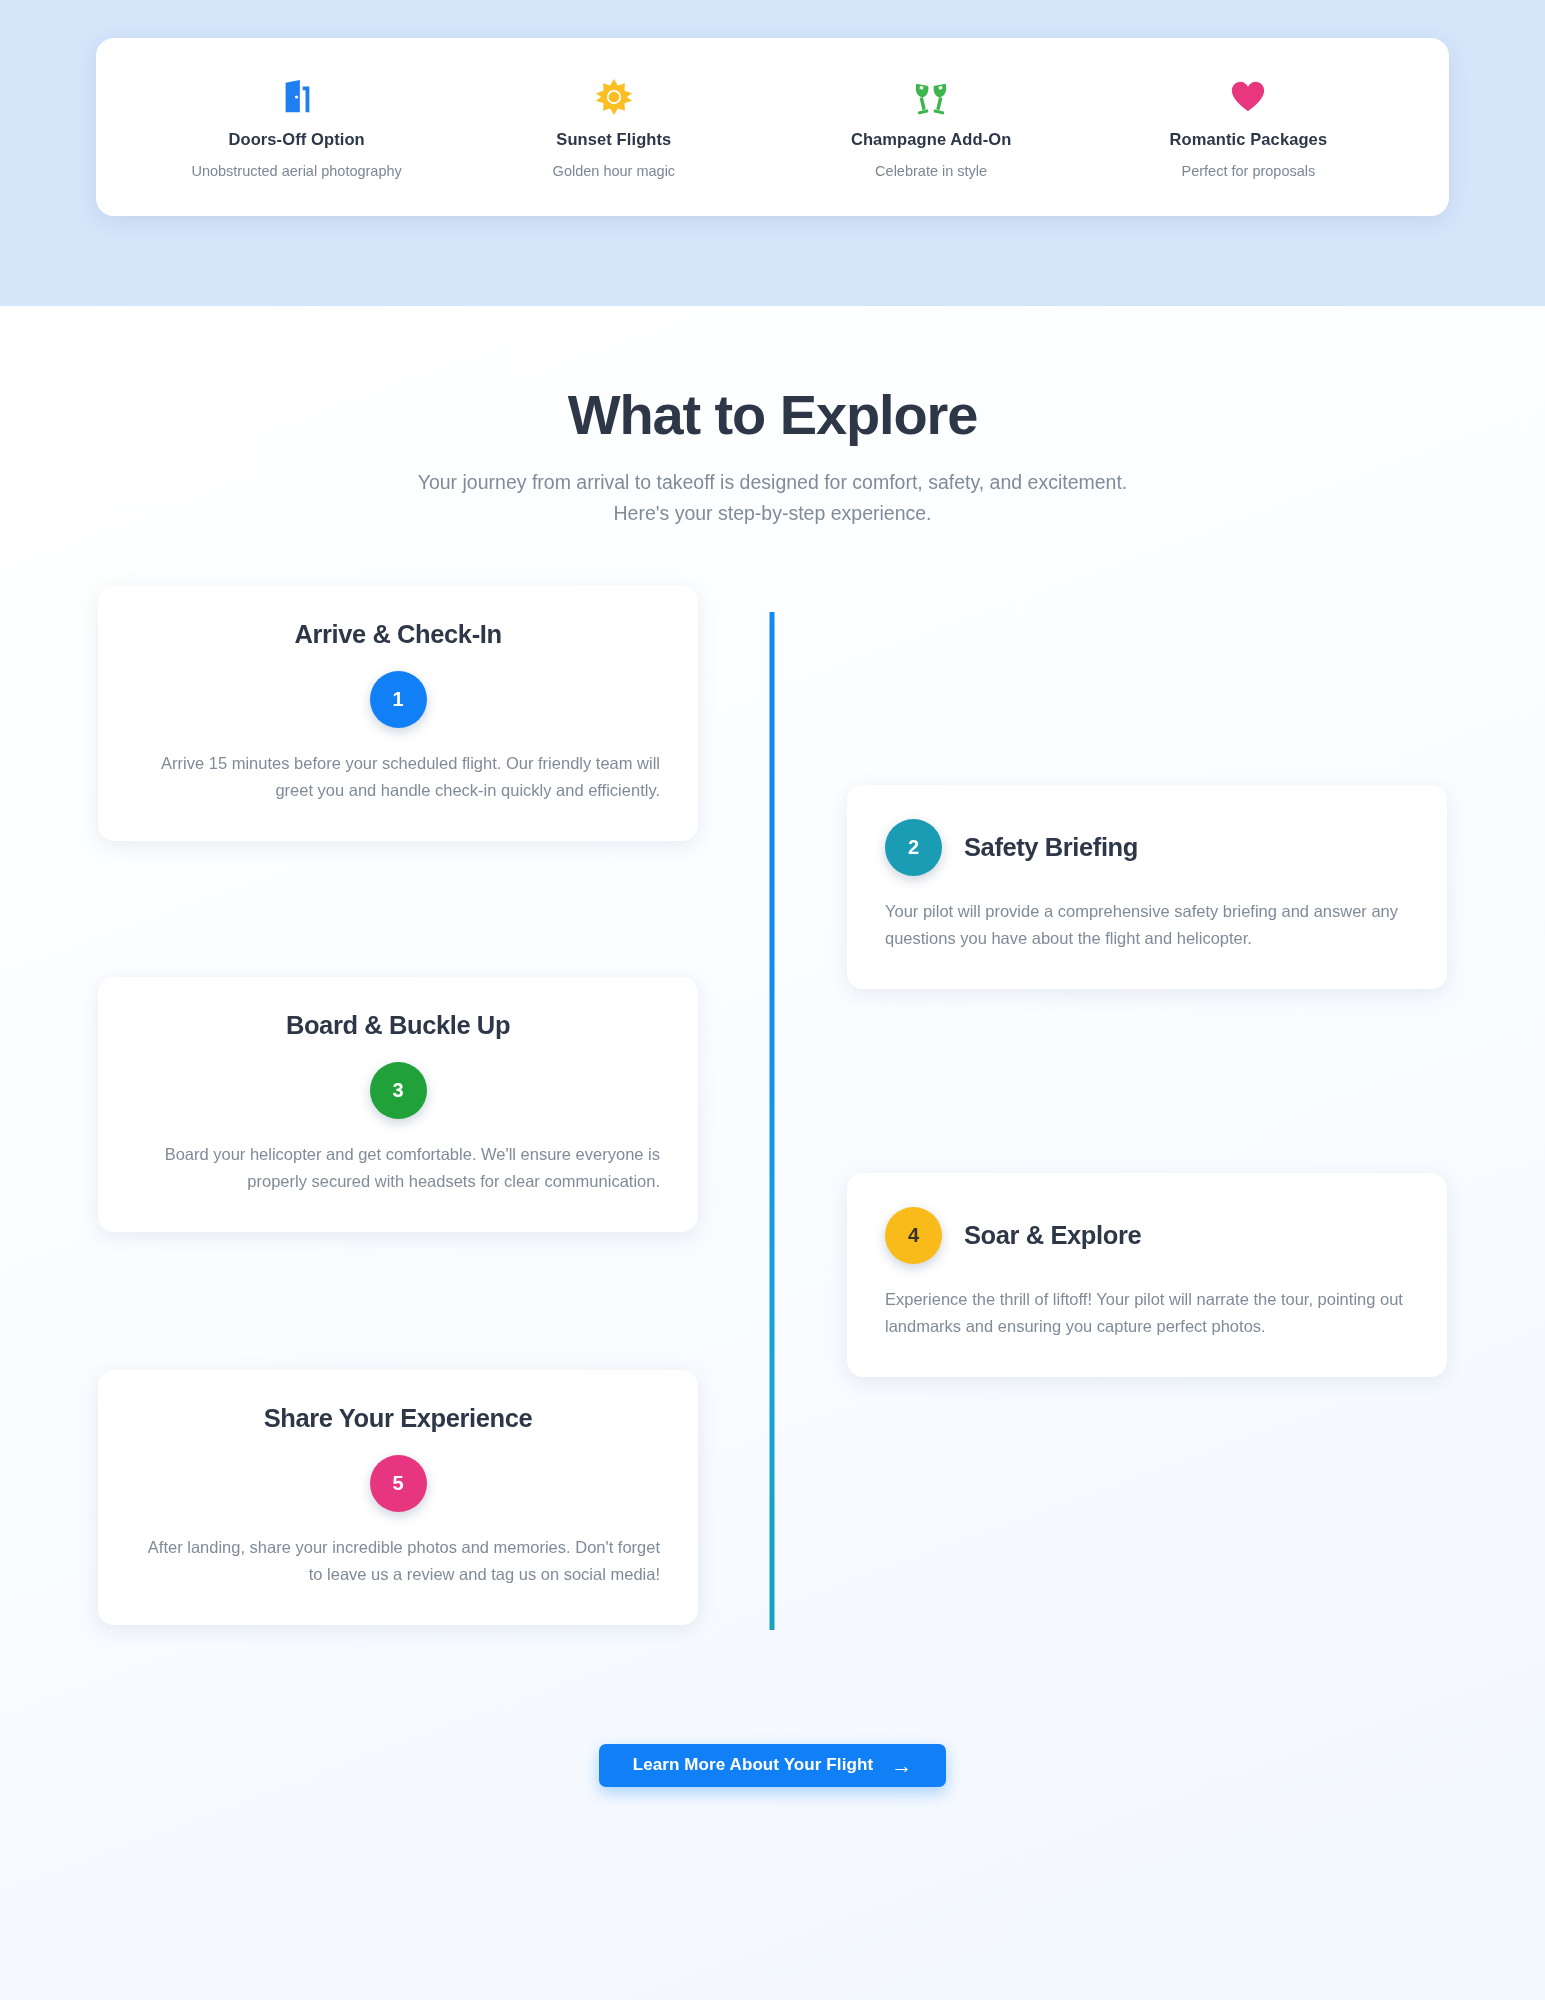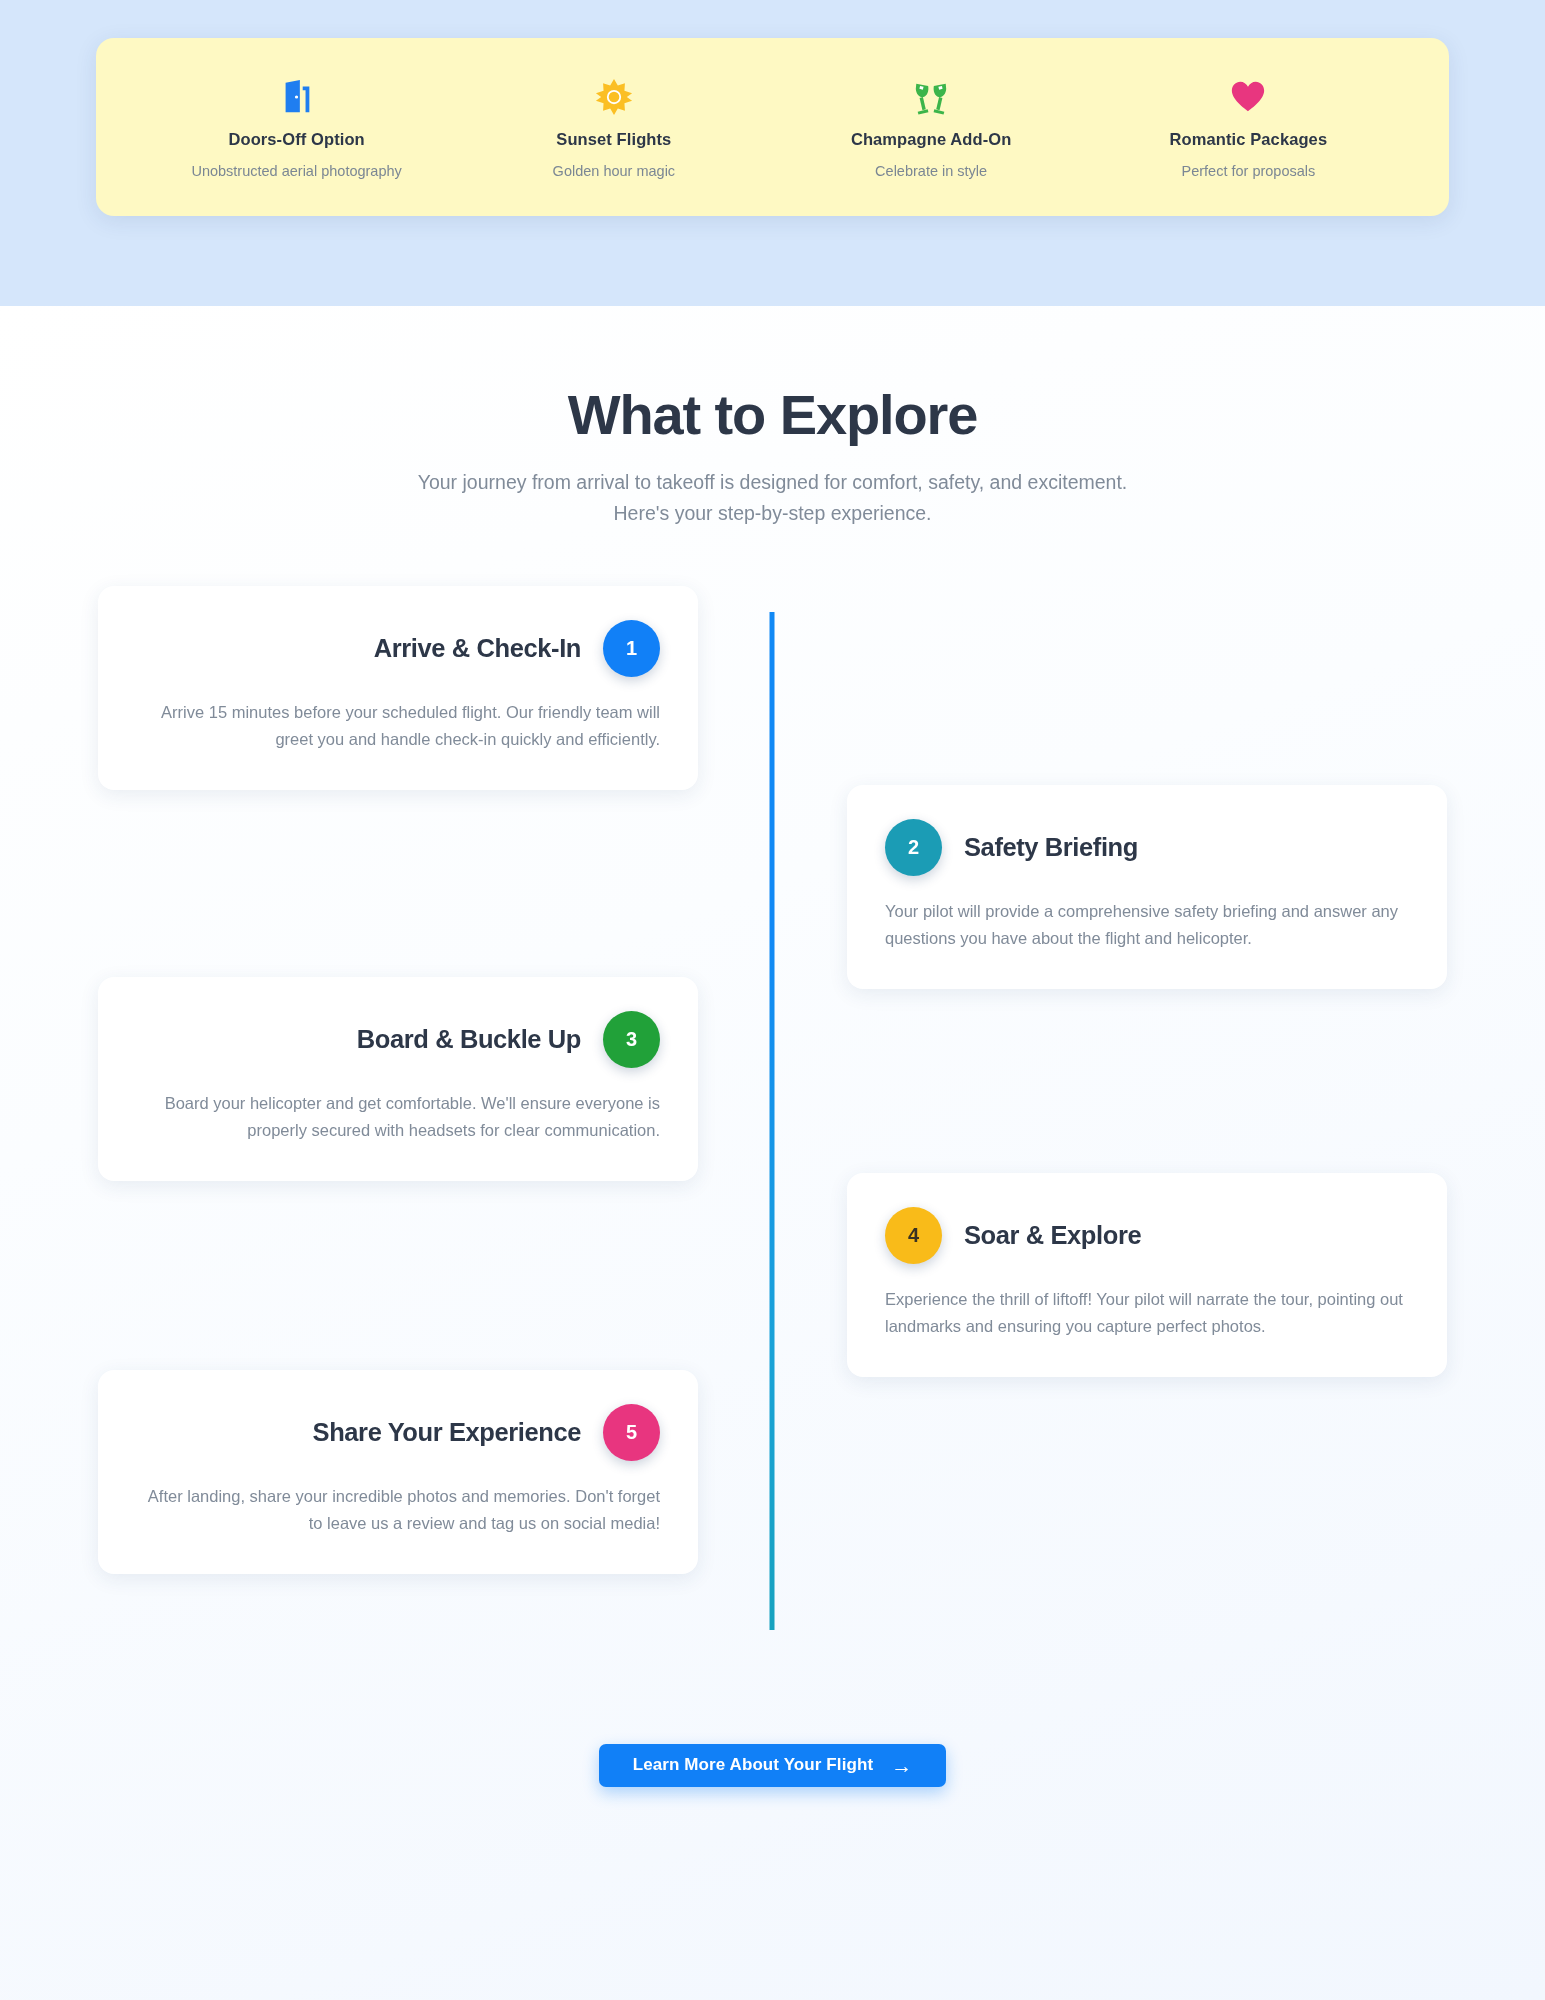--- a/index.html
+++ b/index.html
@@ -14,21 +14,21 @@
   
   .feature-banner{
     width:1545px;
     height:306px;
     background:#d5e6fb;
     padding:38px 96px 0 96px;
   }
   .feature-card{
     width:1353px;
     height:178px;
-    background:#fef9c3;
+    background:#ffffff;
     border-radius:18px;
     box-shadow:0 5px 22px rgba(28,60,110,.10);
     display:flex;
     align-items:flex-start;
     justify-content:space-between;
     padding:38px 42px 0 42px;
   }
   .feature-item{
     flex:1;
     display:flex;
@@ -106,21 +106,21 @@
   }
   .step.left{ left:98px; text-align:right; }
   .step.right{ left:847px; text-align:left; }
 
   .step-head{
     display:flex;
     align-items:center;
     gap:22px;
     min-height:54px;
   }
-  .step.left .step-head{ justify-content:flex-end; }
+  .step.left .step-head{ justify-content:flex-end;flex-direction:column; }
   .step.right .step-head{ justify-content:flex-start; }
 
   .step-badge{
     width:57px;
     height:57px;
     border-radius:50%;
     flex:0 0 57px;
     display:flex;
     align-items:center;
     justify-content:center;

